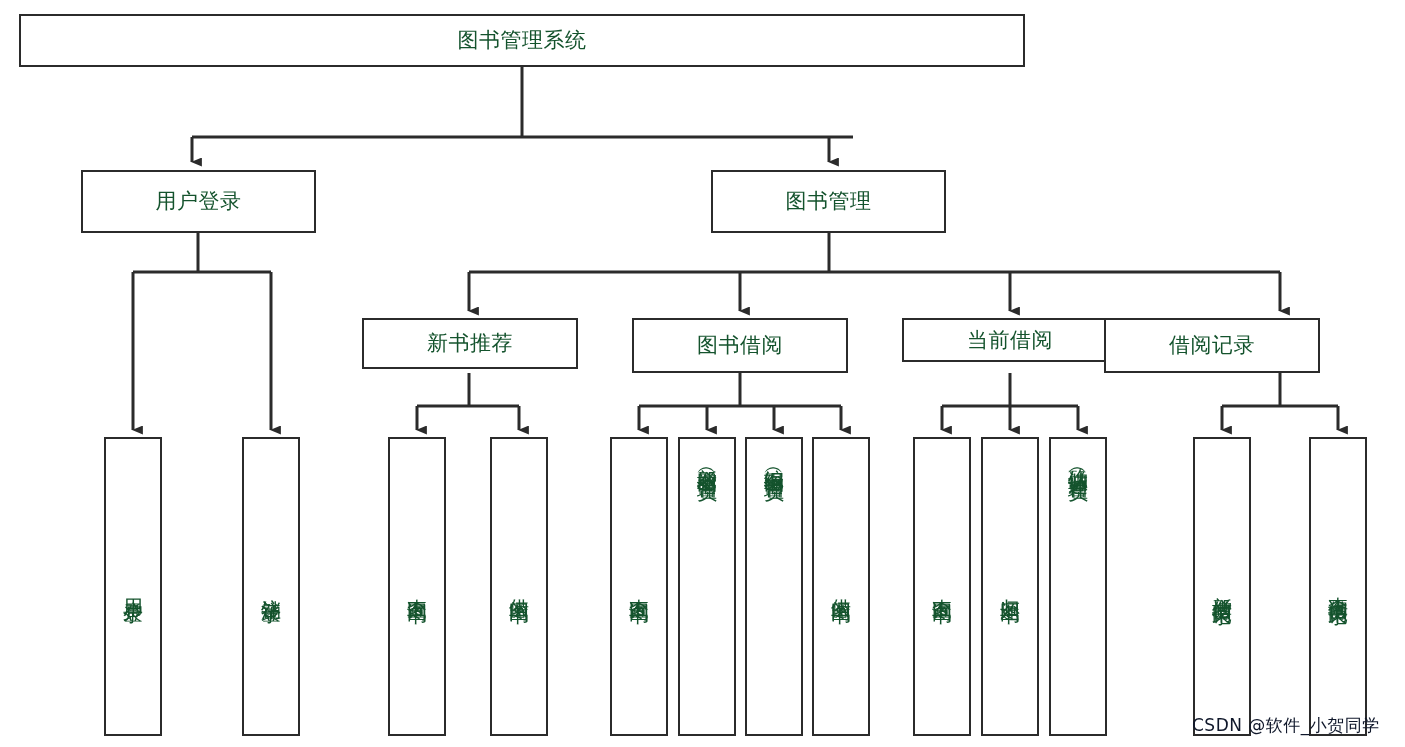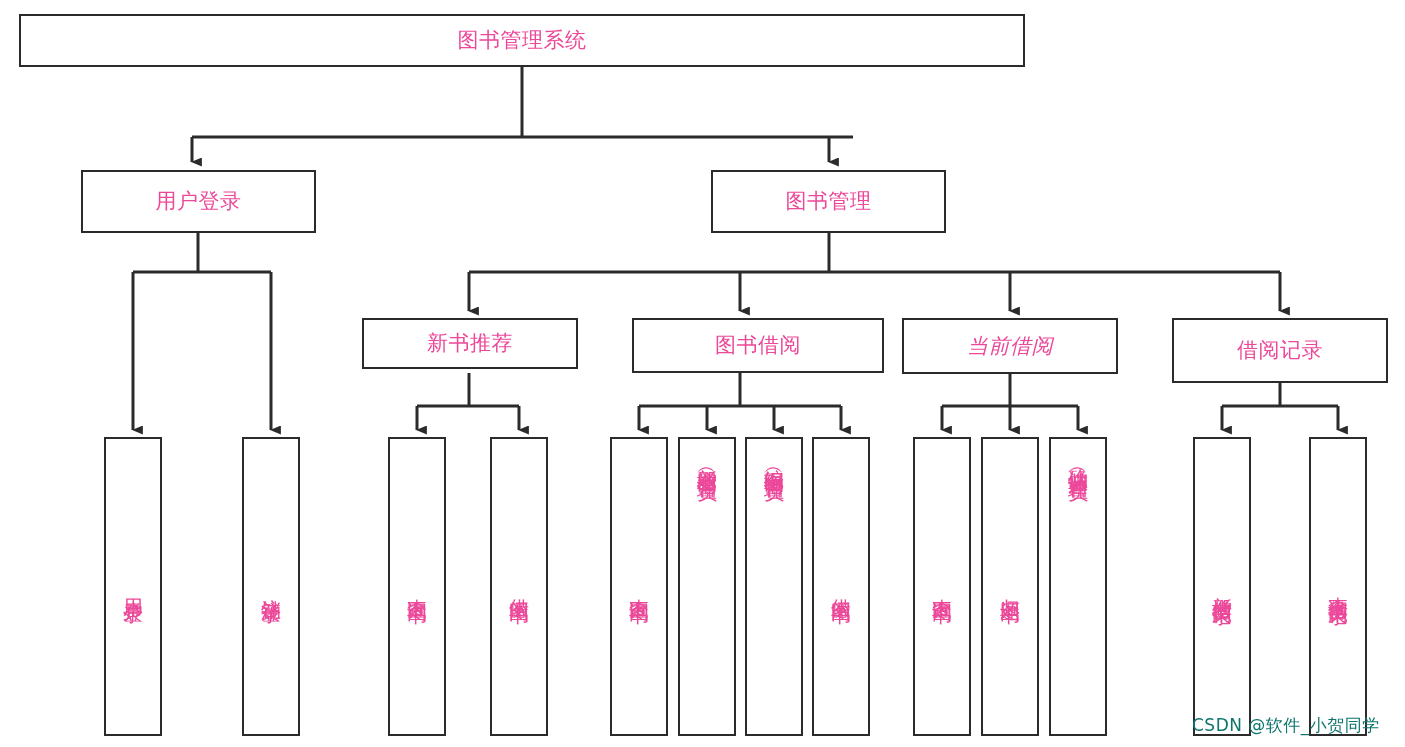--- a/index.html
+++ b/index.html
@@ -28,21 +28,21 @@
     background:#ffffff;
     border:2px solid #2b2b2b;
     display:flex;
     align-items:center;
     justify-content:center;
     z-index:2;
   }
   .node .label{
     font-size:21px;
     line-height:1.15;
-    color:#ec4899;
+    color:#14532d;
     letter-spacing:0.5px;
     white-space:nowrap;
   }
   
   .node.vertical{
     align-items:flex-start;
     justify-content:center;
     padding-top:14px;
   }
   .node.vertical .label{
@@ -55,21 +55,21 @@
     white-space:nowrap;
     text-align:left;
   }
   .node.vertical.centered{
     align-items:center;
     padding-top:0;
   }
   .watermark{
     position:absolute;
     font-size:17px;
-    color:#0f766e;
+    color:#0f172a;
     white-space:nowrap;
     z-index:3;
     letter-spacing:0.5px;
     text-align:right;
   }
 </style>
 </head>
 <body>
 
 <div id="canvas">
@@ -133,29 +133,29 @@
   </div>
 
   <div class="node" style="left:711px; top:170px; width:235px; height:63px;text-align:right;">
     <span class="label">图书管理</span>
   </div>
 
   <div class="node" style="left:362px; top:318px; width:216px; height:51px;">
     <span class="label">新书推荐</span>
   </div>
 
-  <div class="node" style="left:632px; top:318px; width:252px; height:55px;">
+  <div class="node" style="left:632px; top:318px; width:216px; height:55px;">
     <span class="label">图书借阅</span>
   </div>
 
-  <div class="node" style="left:902px; top:318px; width:216px; height:56px;font-style:italic;">
+  <div class="node" style="left:902px; top:318px; width:216px; height:44px;">
     <span class="label">当前借阅</span>
   </div>
 
-  <div class="node" style="left:1172px; top:318px; width:216px; height:65px;">
+  <div class="node" style="left:1104px; top:318px; width:216px; height:55px;">
     <span class="label">借阅记录</span>
   </div>
 
   <div class="node vertical centered" style="left:104px; top:437px; width:58px; height:299px;">
     <span class="label">用户登录</span>
   </div>
 
   <div class="node vertical centered" style="left:242px; top:437px; width:58px; height:299px;">
     <span class="label">注销登录</span>
   </div>

